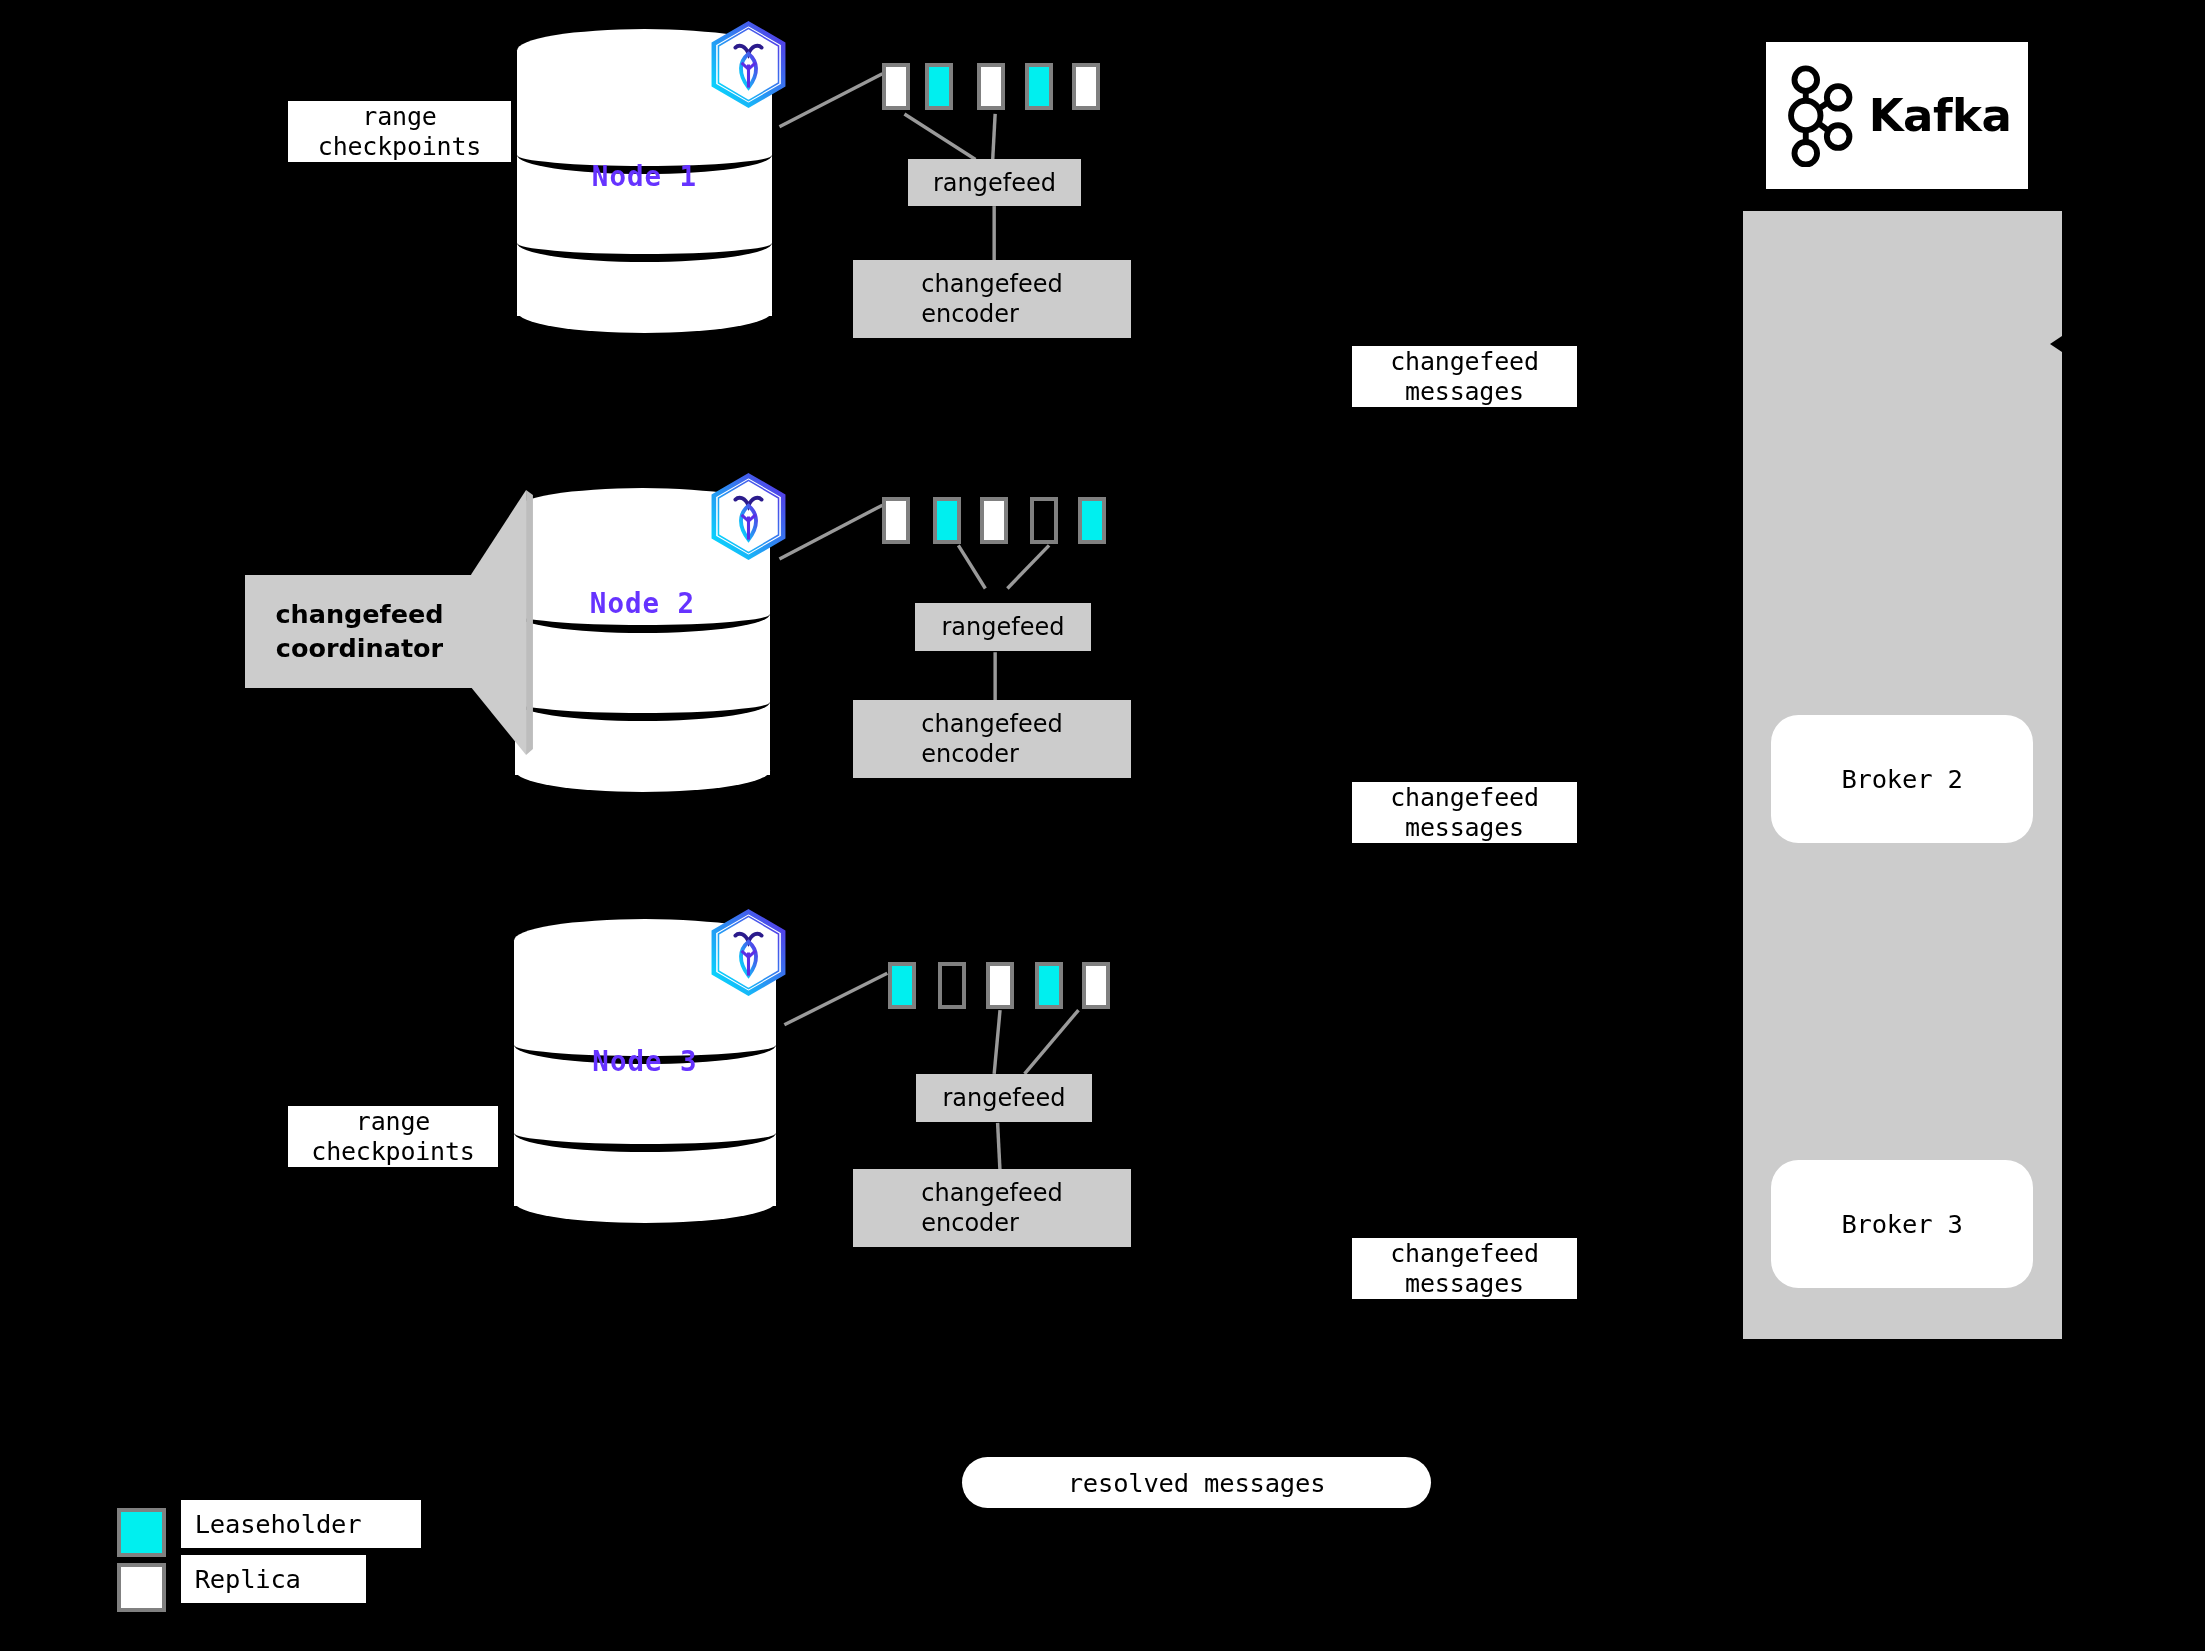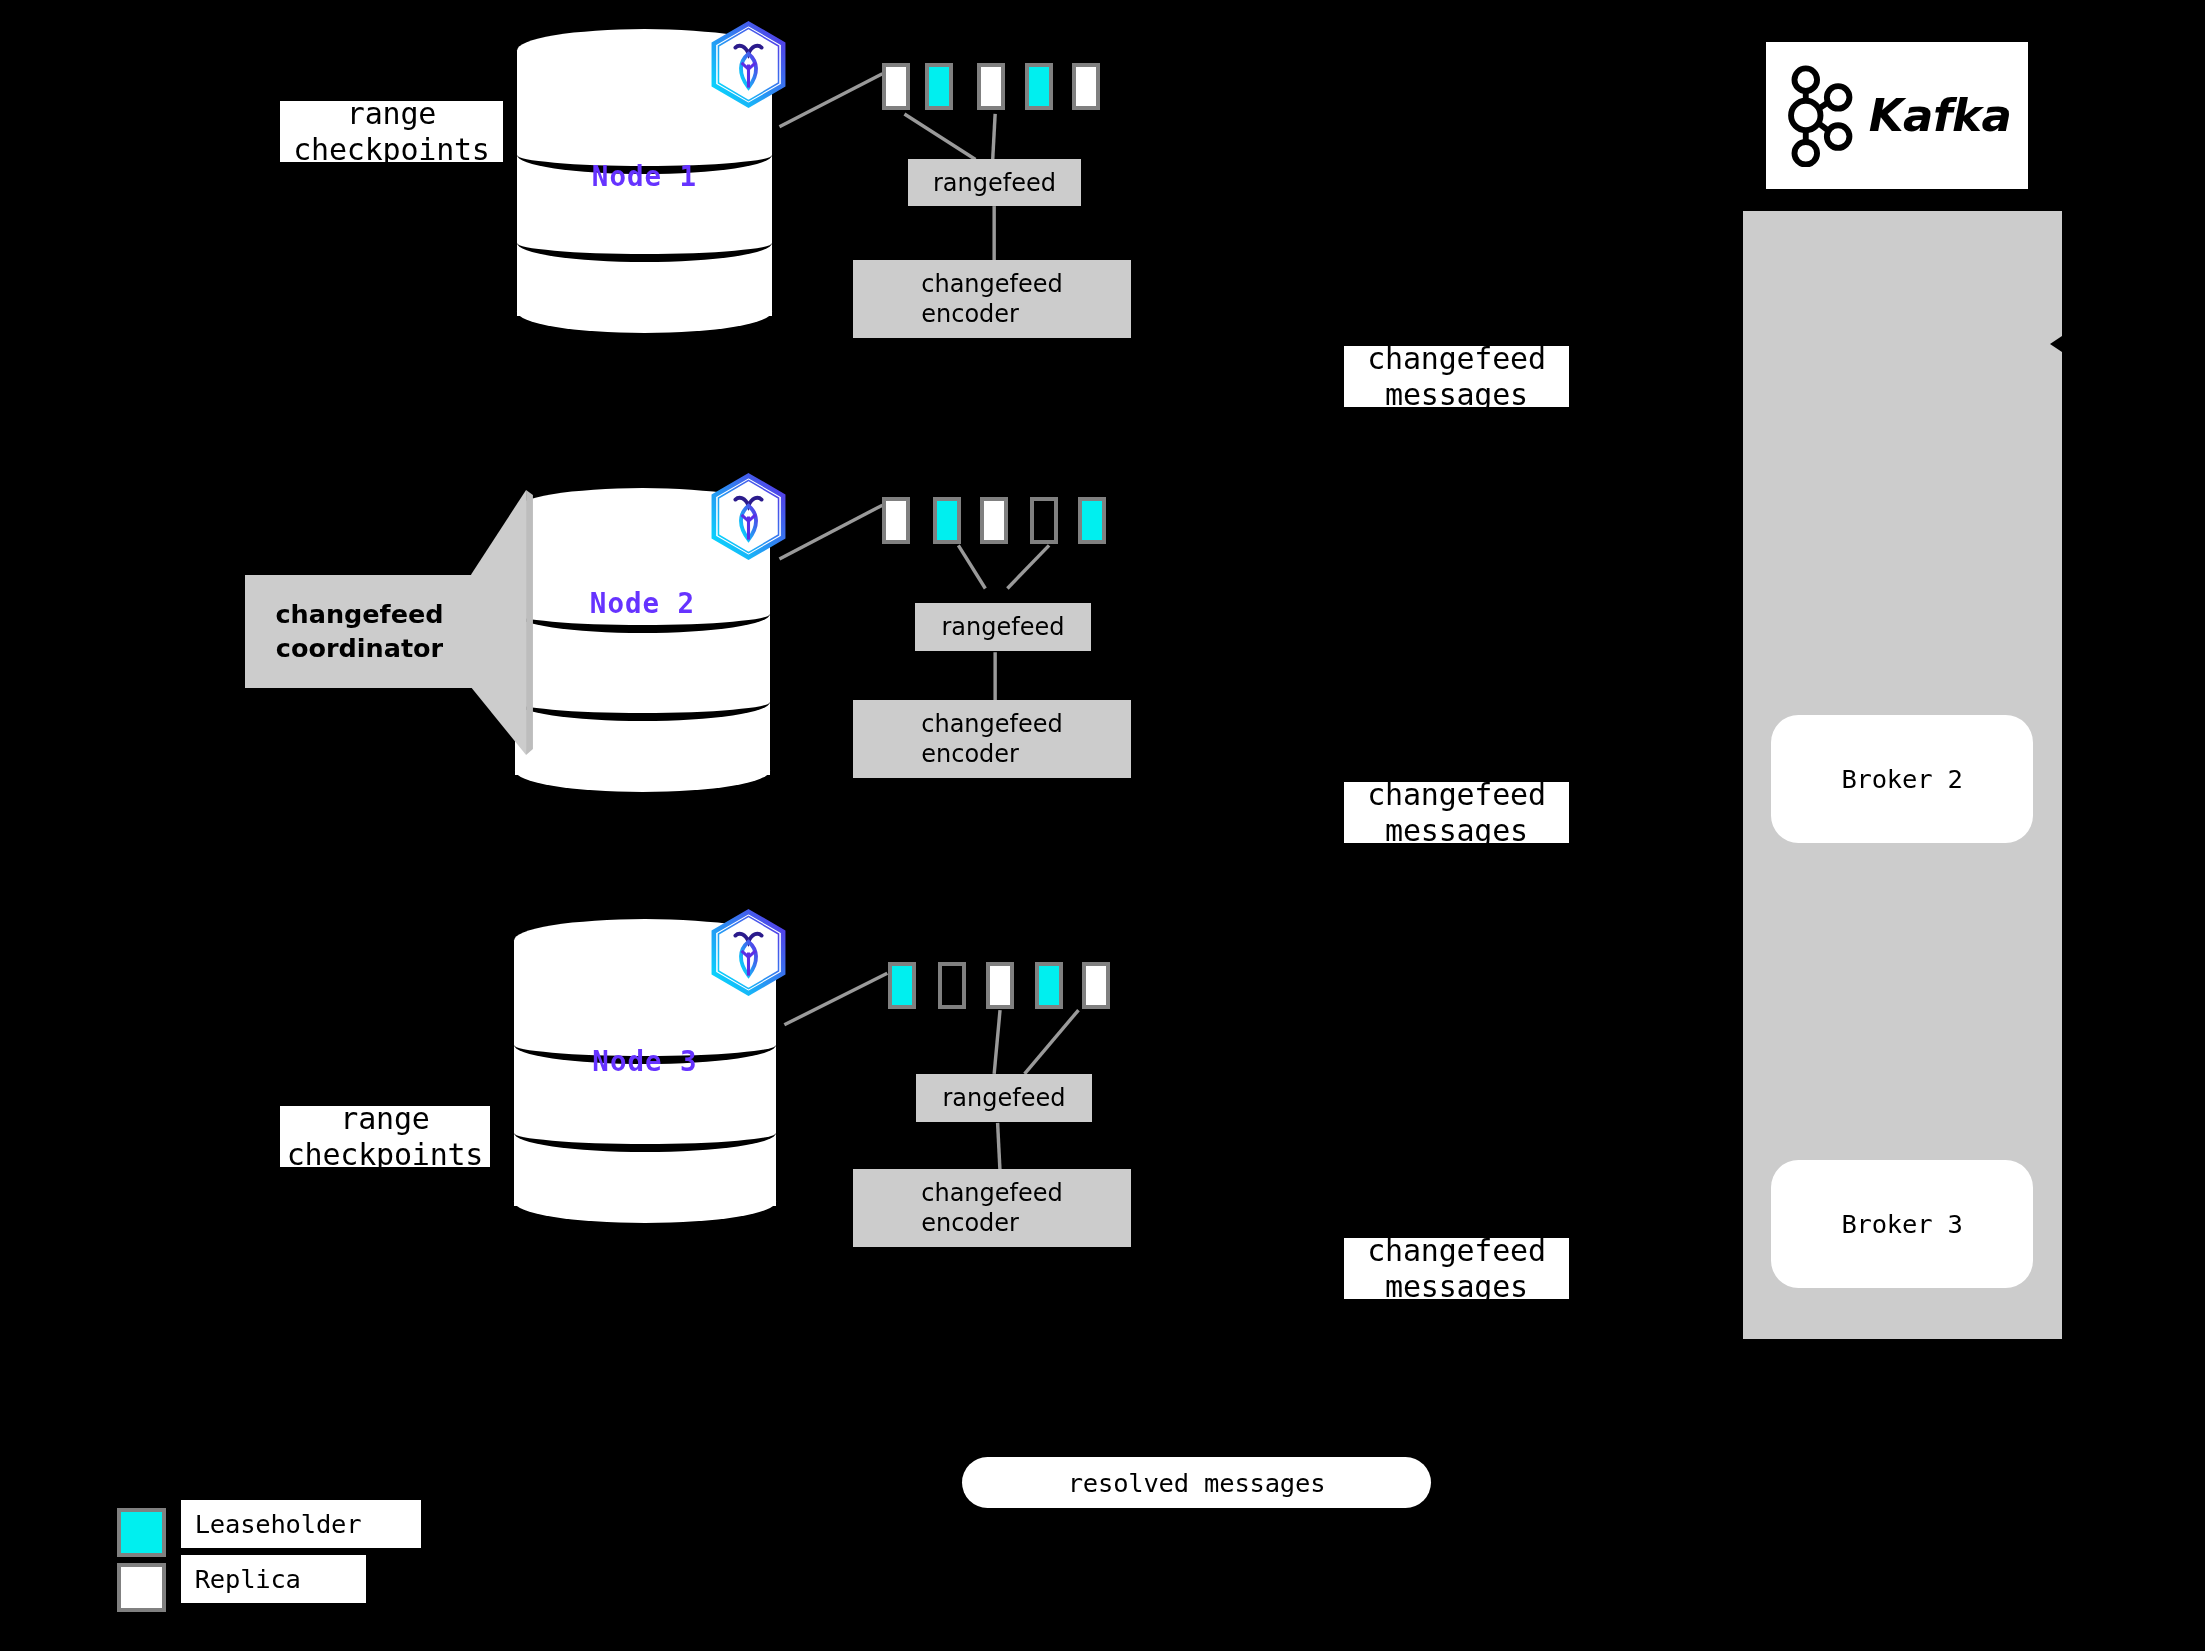--- a/index.html
+++ b/index.html
@@ -23,24 +23,25 @@
   
   .label-chip {
     background: #ffffff;
     color: #000000;
     display: flex;
     flex-direction: column;
     align-items: center;
     justify-content: center;
     text-align: center;
     font-family: "DejaVu Sans Mono", "Liberation Mono", monospace;
-    font-size: 30px;
+    font-size: 25px;
     line-height: 1.20;
     white-space: pre-line;
     letter-spacing: -0.2px;
+    margin-left: 8px;
   }
 
   
   .gray-box {
     background: #cccccc;
     color: #000000;
     display: flex;
     flex-direction: column;
     align-items: center;
     justify-content: center;
@@ -120,21 +121,20 @@
   }
 
   
   .kafka-logo-box {
     position: absolute;
     background: #ffffff;
     display: flex;
     align-items: center;
     justify-content: center;
     gap: 12px;
-    font-style: italic;
   }
   .kafka-wordmark {
     font-family: "DejaVu Sans", "Liberation Sans", sans-serif;
     font-weight: bold;
     font-size: 45px;
     color: #000000;
     letter-spacing: -0.5px;
   }
   .kafka-panel {
     position: absolute;

